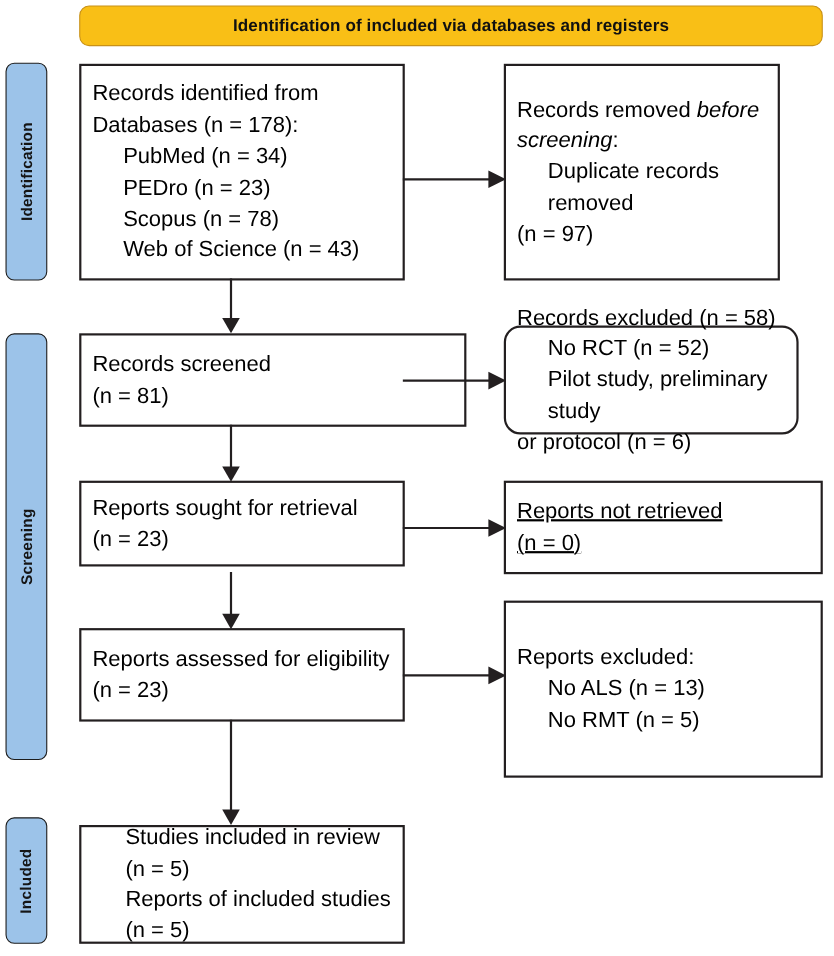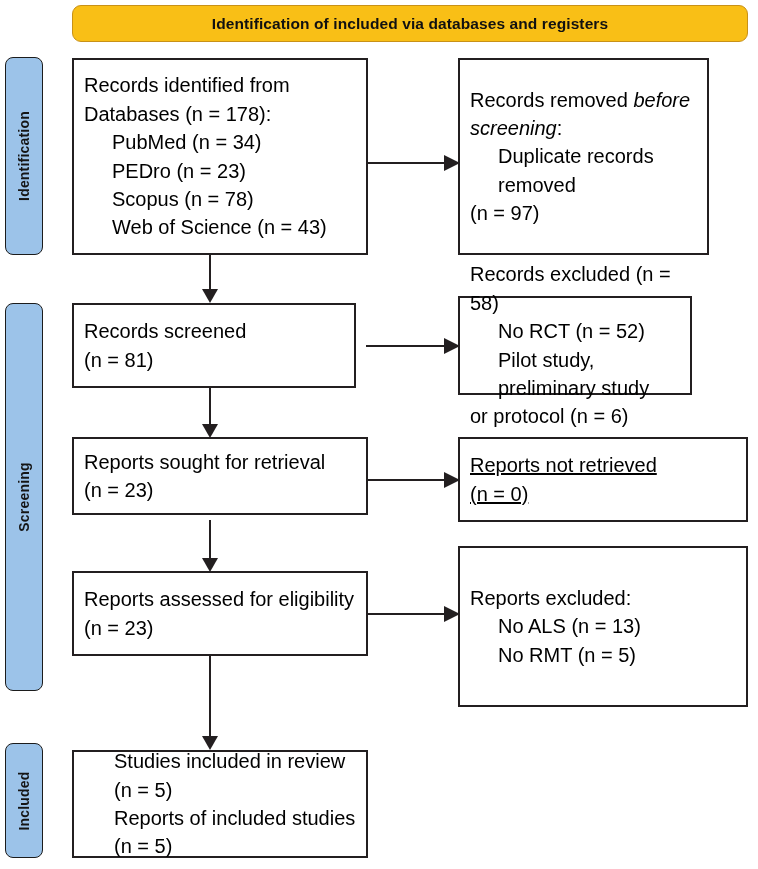--- a/index.html
+++ b/index.html
@@ -88,28 +88,28 @@
   .flow-box .box-text .ind {
     display: inline-block;
     padding-left: 28px;
   }
   .flow-box .box-text em {
     font-style: italic;
   }
 
   
   #box-records-identified { left: 72px; top: 58px;  width: 296px; height: 197px; }
-  #box-records-screened   { left: 72px; top: 303px; width: 284px; height: 85px;  }
+  #box-records-screened   { left: 72px; top: 303px; width: 352px; height: 85px;  }
   #box-reports-sought     { left: 72px; top: 437px; width: 296px; height: 78px;  }
   #box-reports-assessed   { left: 72px; top: 571px; width: 296px; height: 85px; justify-content: center;  }
   #box-studies-included   { left: 72px; top: 750px; width: 296px; height: 108px; padding-left: 30px; }
 
   
   #box-records-removed    { left: 458px; top: 58px;  width: 251px; height: 197px; }
-  #box-records-excluded   { left: 458px; top: 296px; width: 234px; height: 99px;  }
+  #box-records-excluded   { left: 458px; top: 296px; width: 268px; height: 99px; border-radius: 15px;  }
   #box-reports-not-retr   { left: 458px; top: 437px; width: 290px; height: 85px; text-decoration: underline;  }
   #box-reports-excluded   { left: 458px; top: 546px; width: 290px; height: 161px; }
 
   
   .connector {
     position: absolute;
     pointer-events: none;
   }
   .connector svg { display: block; }
 </style>

